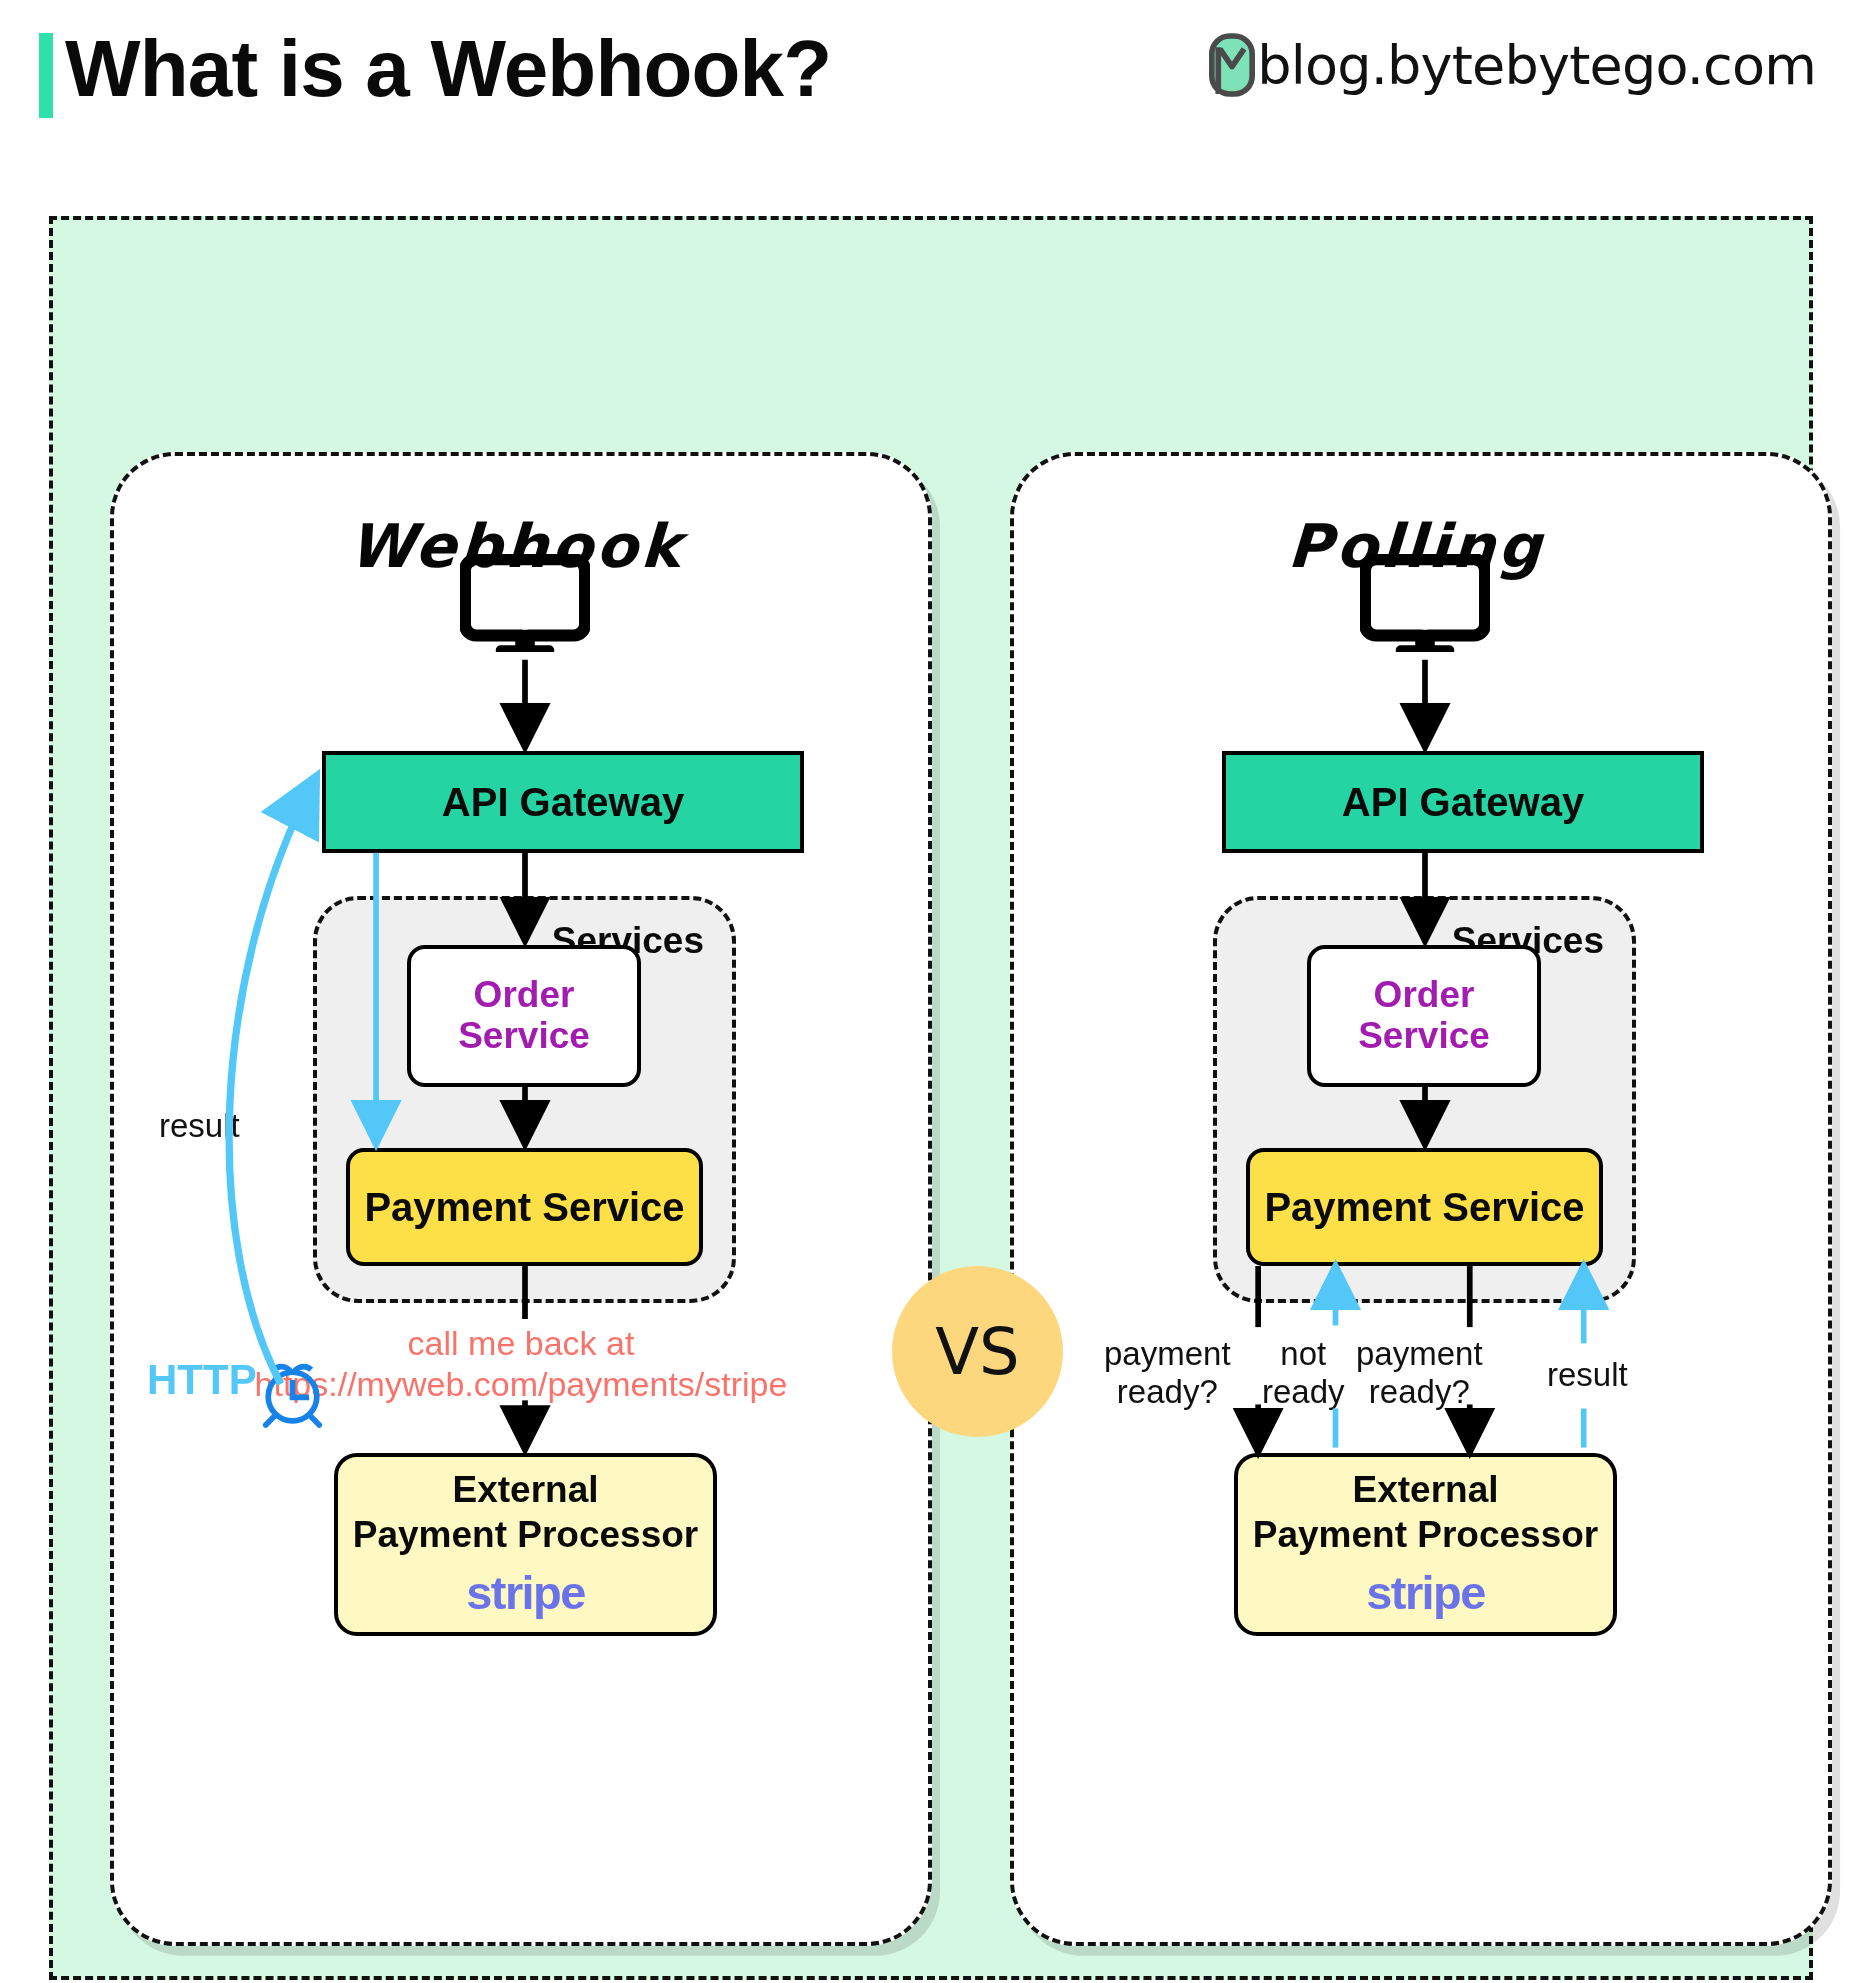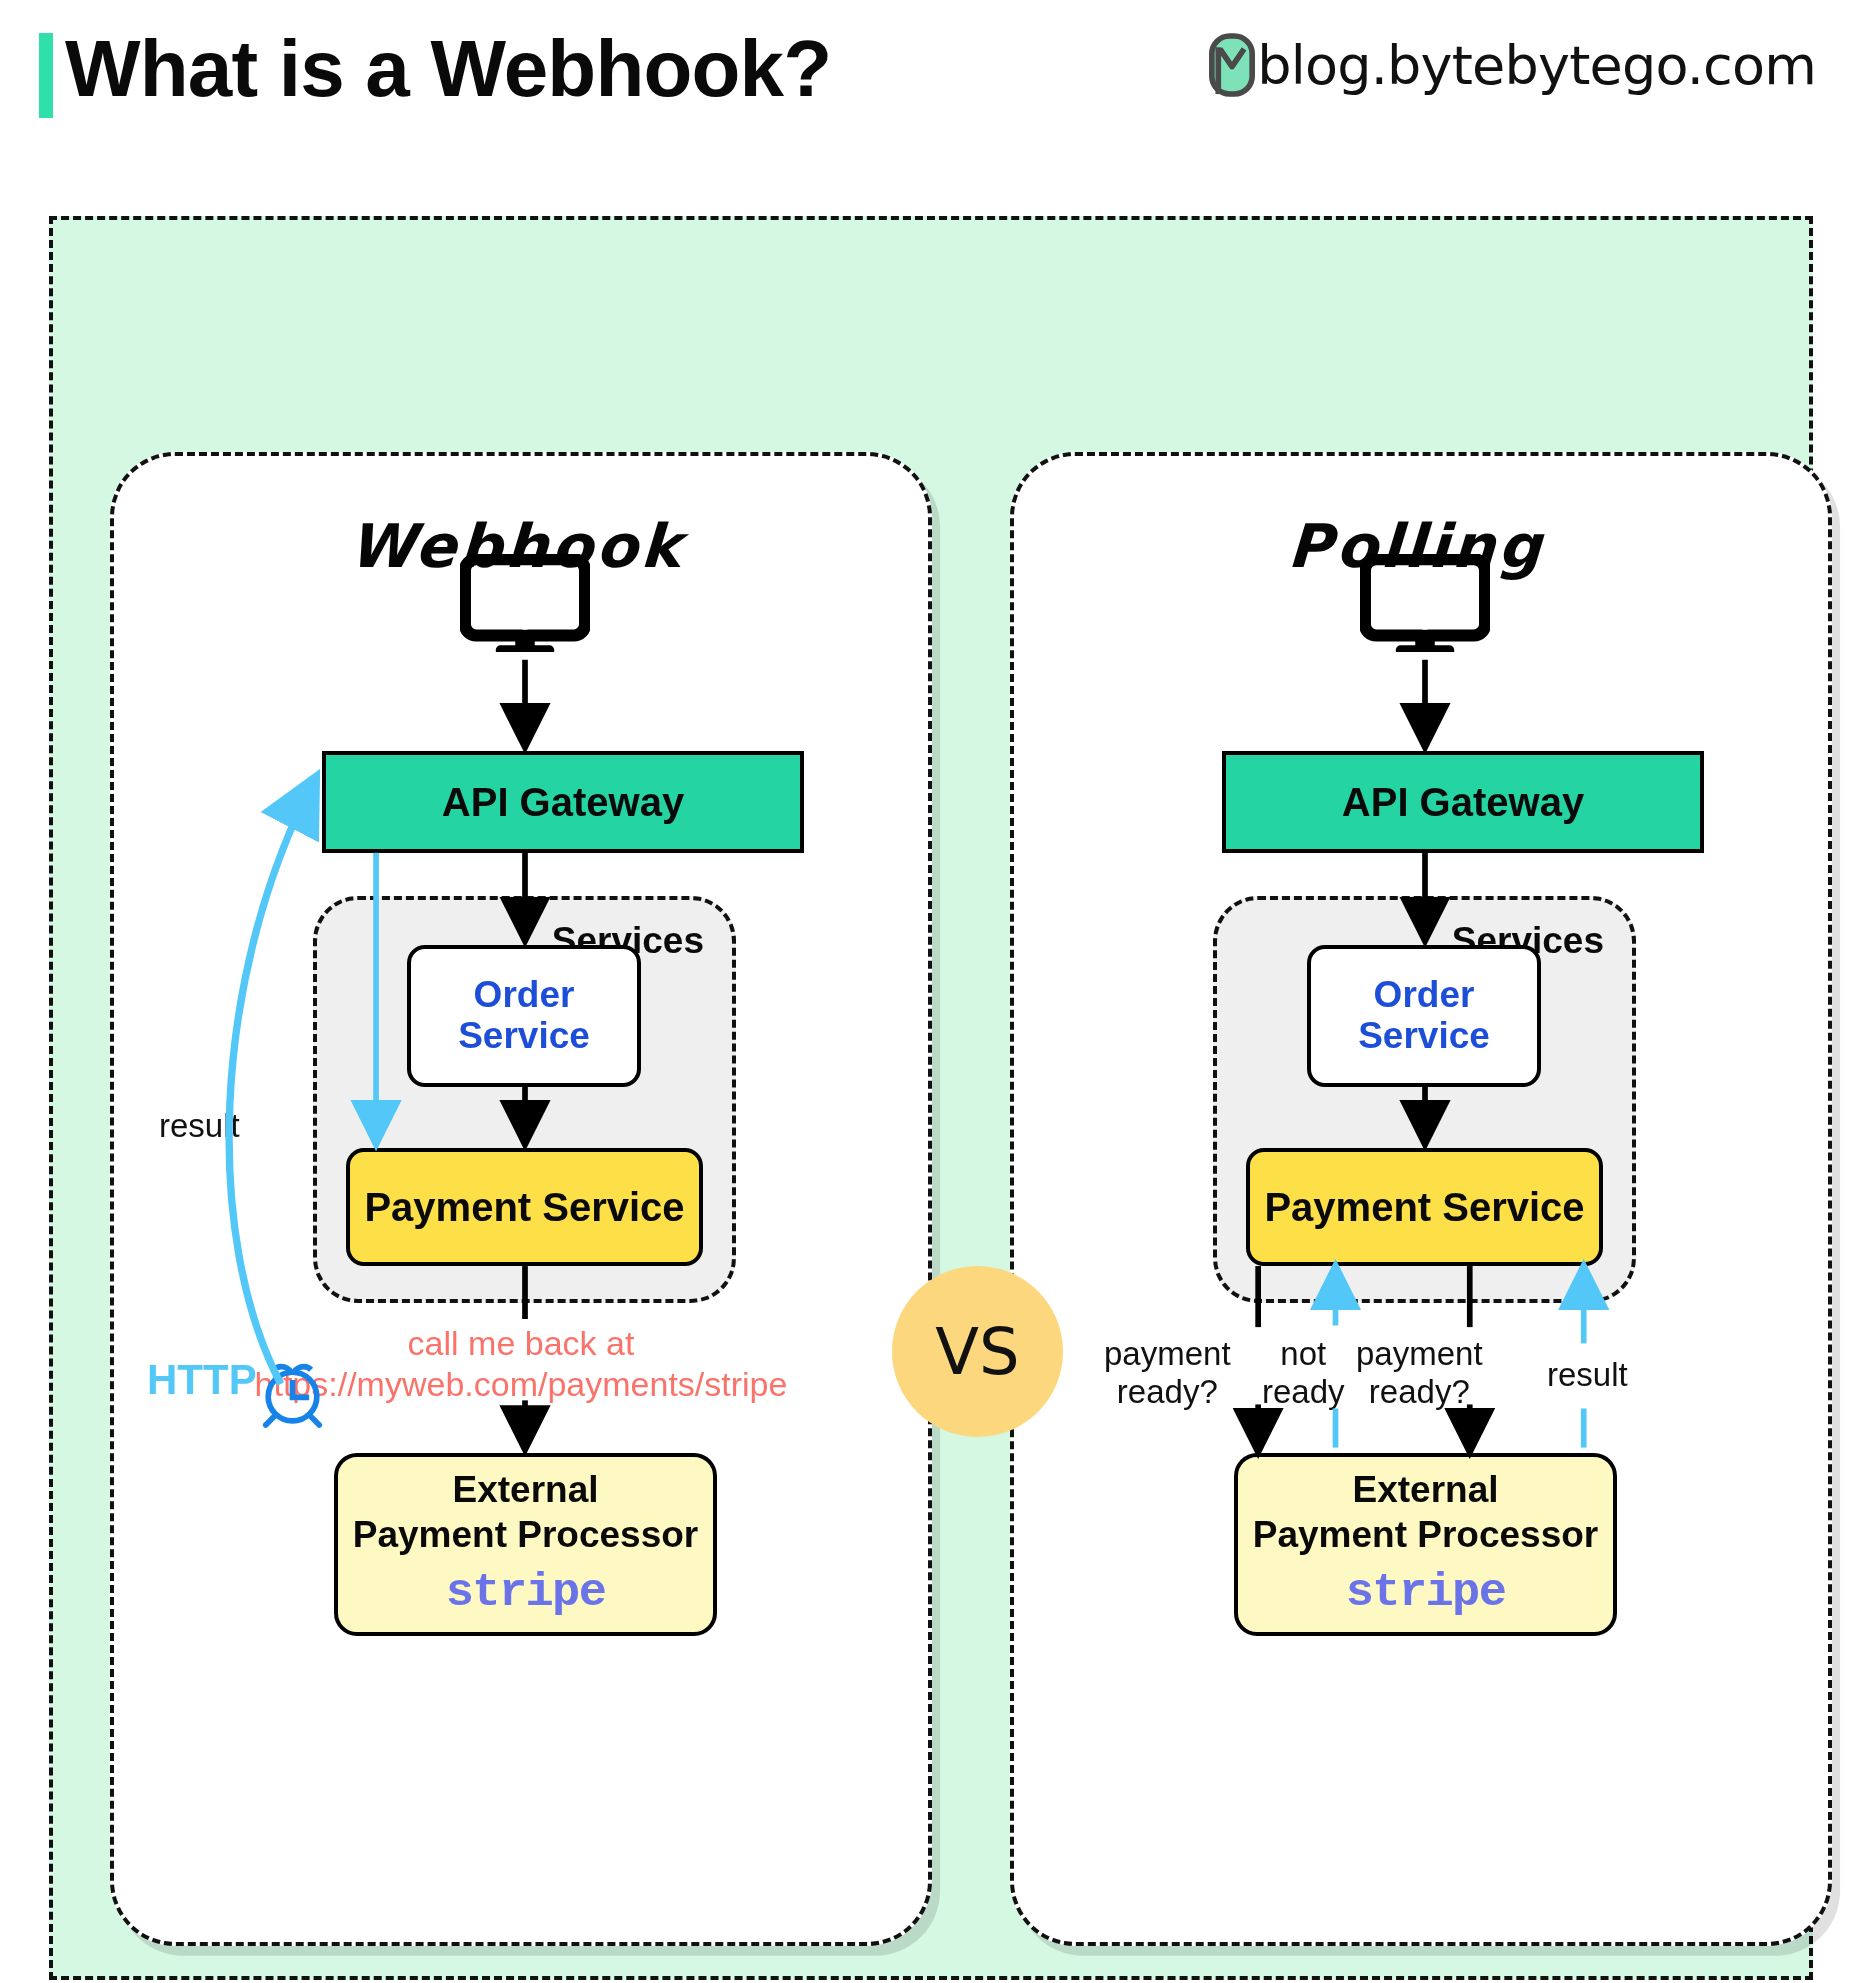--- a/index.html
+++ b/index.html
@@ -89,39 +89,39 @@
   .services-label {
     position:absolute; right:28px; top:19.5px;
     font-size:37px; font-weight:bold; color:#0a0a0a;
   }
 
   .order-box {
     position:absolute; width:234px; height:142px;
     background:#ffffff; border:4.1px solid #000; border-radius:18px;
     display:flex; flex-direction:column; align-items:center;
     justify-content:center; line-height:1.1;
-    font-size:37px; font-weight:bold; color:#1d4ed8;
+    font-size:37px; font-weight:bold; color:#a21caf;
   }
 
   .payment-box {
     position:absolute; width:357px; height:118px;
     background:#fde047; border:4.1px solid #000; border-radius:18px;
     display:flex; align-items:center; justify-content:center;
     font-size:40px; font-weight:bold; color:#0a0a0a;
   }
 
   .processor-box {
     position:absolute; width:383px; height:183px;
     background:#fef9c3; border:4.1px solid #000; border-radius:23px;
     display:flex; flex-direction:column; align-items:center;
     justify-content:center; gap:3.3px; line-height:1.12;
     font-size:37px; font-weight:bold; color:#0a0a0a;
   }
   .stripe-logo {
-    font-family:Liberation Mono, monospace;
+    font-family:Liberation Sans, sans-serif;
     font-weight:bold; font-size:47px; color:#6a74e8;
     letter-spacing:-1.6px; margin-top:9px;
   }
 
   .flow-label {
     position:absolute; font-size:33px; color:#111;
     text-align:center; line-height:1.15; white-space:nowrap;
   }
   .callback-label {
     position:absolute; font-size:34px; color:#f9736b;

